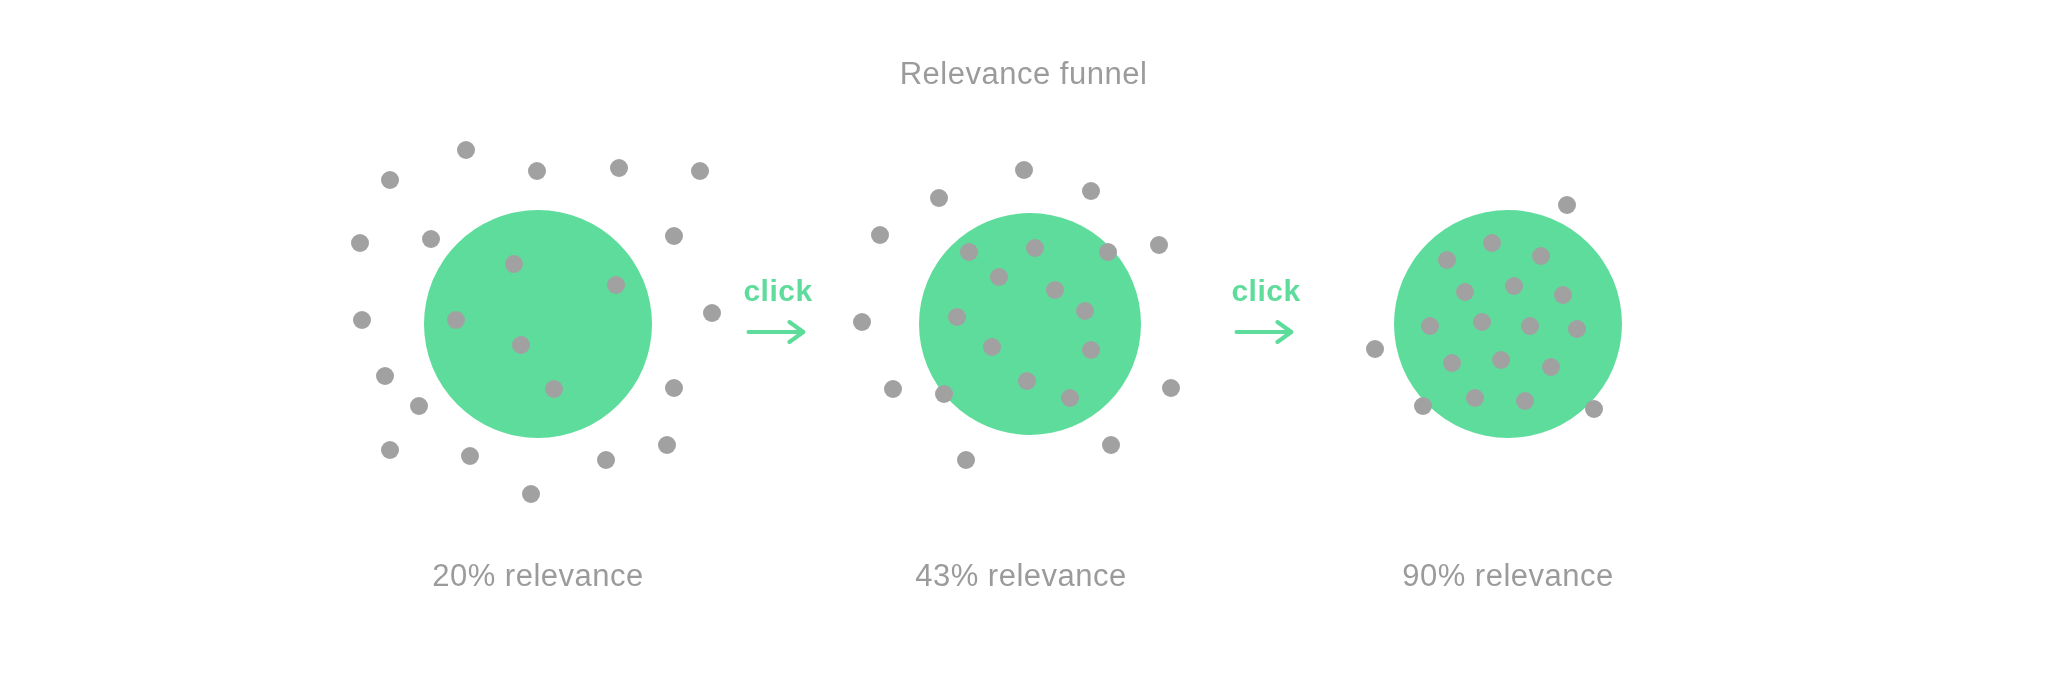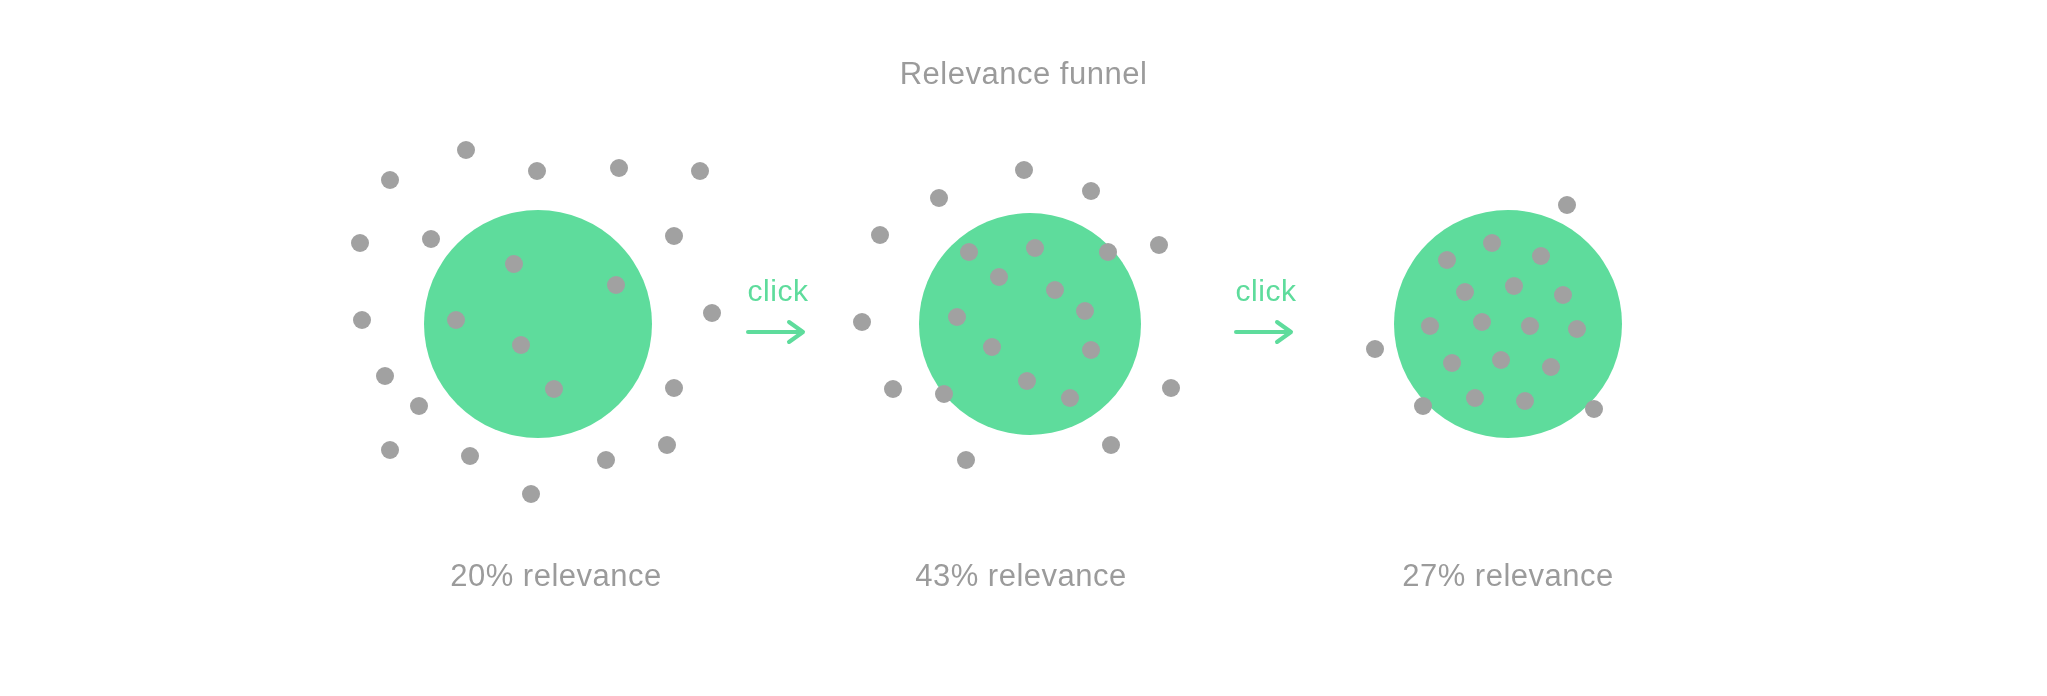--- a/index.html
+++ b/index.html
@@ -42,21 +42,21 @@
     white-space: nowrap;
     letter-spacing: 0.5px;
   }
   .click-group {
     position: absolute;
     transform: translateX(-50%);
     text-align: center;
   }
   .click-label {
     font-size: 30px;
-    font-weight: normal;
+    font-weight: bold;
     letter-spacing: 0.5px;
     margin-bottom: 10px;
   }
   .arrow-icon {
     display: block;
     margin: 0 auto;
   }
 </style>
 </head>
 <body>
@@ -80,21 +80,21 @@
     <div class="dot" style="left: 390px; top: 450px; width: 18px; height: 18px; background: rgb(161, 161, 161);"></div>
     <div class="dot" style="left: 470px; top: 456px; width: 18px; height: 18px; background: rgb(161, 161, 161);"></div>
     <div class="dot" style="left: 606px; top: 460px; width: 18px; height: 18px; background: rgb(161, 161, 161);"></div>
     <div class="dot" style="left: 667px; top: 445px; width: 18px; height: 18px; background: rgb(161, 161, 161);"></div>
     <div class="dot" style="left: 531px; top: 494px; width: 18px; height: 18px; background: rgb(161, 161, 161);"></div>
     <div class="dot" style="left: 514px; top: 264px; width: 18px; height: 18px; background: rgb(161, 161, 161);"></div>
     <div class="dot" style="left: 616px; top: 285px; width: 18px; height: 18px; background: rgb(161, 161, 161);"></div>
     <div class="dot" style="left: 456px; top: 320px; width: 18px; height: 18px; background: rgb(161, 161, 161);"></div>
     <div class="dot" style="left: 521px; top: 345px; width: 18px; height: 18px; background: rgb(161, 161, 161);"></div>
     <div class="dot" style="left: 554px; top: 389px; width: 18px; height: 18px; background: rgb(161, 161, 161);"></div>
-    <div class="stage-label" style="left: 556px; top: 558px; color: rgb(155, 155, 155);">20% relevance</div>
+    <div class="stage-label" style="left: 538px; top: 558px; color: rgb(155, 155, 155);">20% relevance</div>
     <div class="circle" style="left: 919px; top: 213px; width: 222px; height: 222px; background: rgb(94, 220, 156);"></div>
     <div class="dot" style="left: 939px; top: 198px; width: 18px; height: 18px; background: rgb(161, 161, 161);"></div>
     <div class="dot" style="left: 1024px; top: 170px; width: 18px; height: 18px; background: rgb(161, 161, 161);"></div>
     <div class="dot" style="left: 1091px; top: 191px; width: 18px; height: 18px; background: rgb(161, 161, 161);"></div>
     <div class="dot" style="left: 880px; top: 235px; width: 18px; height: 18px; background: rgb(161, 161, 161);"></div>
     <div class="dot" style="left: 1159px; top: 245px; width: 18px; height: 18px; background: rgb(161, 161, 161);"></div>
     <div class="dot" style="left: 862px; top: 322px; width: 18px; height: 18px; background: rgb(161, 161, 161);"></div>
     <div class="dot" style="left: 893px; top: 389px; width: 18px; height: 18px; background: rgb(161, 161, 161);"></div>
     <div class="dot" style="left: 1171px; top: 388px; width: 18px; height: 18px; background: rgb(161, 161, 161);"></div>
     <div class="dot" style="left: 966px; top: 460px; width: 18px; height: 18px; background: rgb(161, 161, 161);"></div>
@@ -125,21 +125,21 @@
     <div class="dot" style="left: 1563px; top: 295px; width: 18px; height: 18px; background: rgb(161, 161, 161);"></div>
     <div class="dot" style="left: 1430px; top: 326px; width: 18px; height: 18px; background: rgb(161, 161, 161);"></div>
     <div class="dot" style="left: 1482px; top: 322px; width: 18px; height: 18px; background: rgb(161, 161, 161);"></div>
     <div class="dot" style="left: 1530px; top: 326px; width: 18px; height: 18px; background: rgb(161, 161, 161);"></div>
     <div class="dot" style="left: 1577px; top: 329px; width: 18px; height: 18px; background: rgb(161, 161, 161);"></div>
     <div class="dot" style="left: 1452px; top: 363px; width: 18px; height: 18px; background: rgb(161, 161, 161);"></div>
     <div class="dot" style="left: 1501px; top: 360px; width: 18px; height: 18px; background: rgb(161, 161, 161);"></div>
     <div class="dot" style="left: 1551px; top: 367px; width: 18px; height: 18px; background: rgb(161, 161, 161);"></div>
     <div class="dot" style="left: 1475px; top: 398px; width: 18px; height: 18px; background: rgb(161, 161, 161);"></div>
     <div class="dot" style="left: 1525px; top: 401px; width: 18px; height: 18px; background: rgb(161, 161, 161);"></div>
-    <div class="stage-label" style="left: 1508px; top: 558px; color: rgb(155, 155, 155);">27% relevance</div>
+    <div class="stage-label" style="left: 1508px; top: 558px; color: rgb(155, 155, 155);">90% relevance</div>
     <div class="click-group" style="left: 778px; top: 274px;">
       <div class="click-label" style="color: rgb(94, 220, 156);">click</div>
       <svg width="64" height="28" viewBox="0 0 64 28" class="arrow-icon">
         <line x1="2" y1="14" x2="56" y2="14" stroke="#5edc9c" stroke-width="4" stroke-linecap="round"></line>
         <polyline points="43,4 57,14 43,24" fill="none" stroke="#5edc9c" stroke-width="4" stroke-linecap="round" stroke-linejoin="round"></polyline>
       </svg>
     </div>
     <div class="click-group" style="left: 1266px; top: 274px;">
       <div class="click-label" style="color: rgb(94, 220, 156);">click</div>
       <svg width="64" height="28" viewBox="0 0 64 28" class="arrow-icon">

